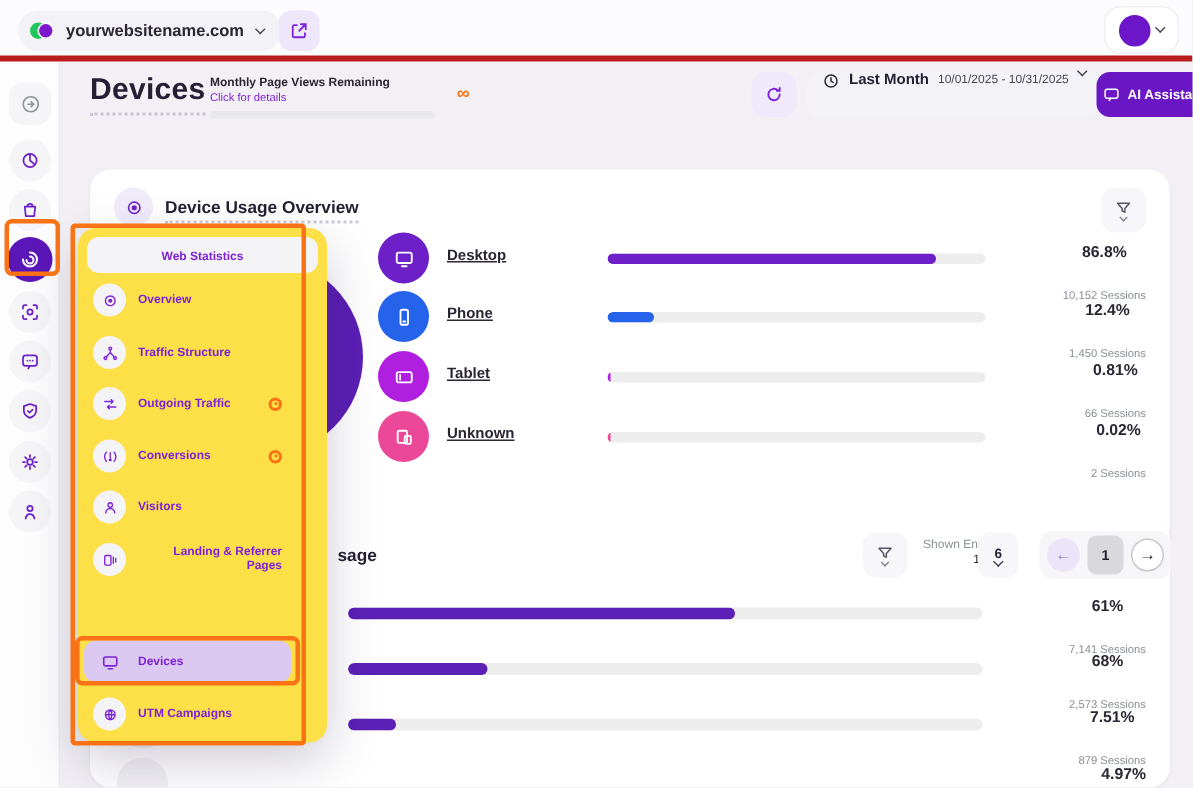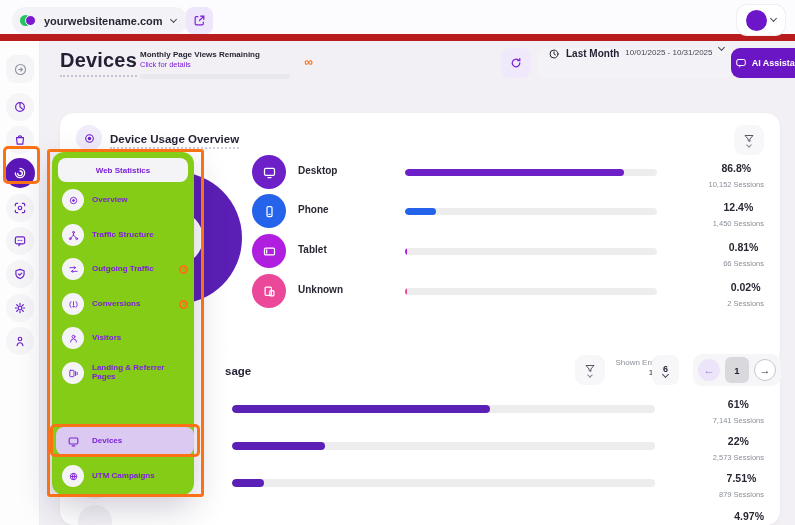--- a/index.html
+++ b/index.html
@@ -1,21 +1,21 @@
 <!DOCTYPE html>
 <html><head>
 <meta charset="utf-8">
 <style>
   * { margin:0; padding:0; box-sizing:border-box; }
   html,body { width:795px; height:525px; overflow:hidden; }
   body { font-family:"Liberation Sans",sans-serif; background:#f2f0f5; position:relative; color:#241f33; }
   svg { display:block; }
 
   
-  .topbar { position:absolute; left:0; top:0; width:795px; height:41px; background:#fcfbfd; border-bottom:7px solid #b91c1c; z-index:5; }
+  .topbar { position:absolute; left:0; top:0; width:795px; height:41px; background:#fcfbfd; border-bottom:4px solid #b91c1c; z-index:5; }
   .site-pill { position:absolute; left:12px; top:7px; height:27px; background:#f3f2f6; border-radius:14px; display:flex; align-items:center; gap:8px; padding:0 12px 0 8px; cursor:pointer; }
   .logo { position:relative; width:16px; height:14px; }
   .logo i { position:absolute; border-radius:50%; width:11px; height:11px; top:1.5px; }
   .logo .g { left:0; background:#22c55e; }
   .logo .p { left:5px; background:#7c19cc; border:1px solid #fff; }
   .site-pill .domain { font-size:11px; font-weight:bold; color:#2a2633; }
   .chev { width:5px; height:5px; border-right:1.6px solid #4b4658; border-bottom:1.6px solid #4b4658; transform:rotate(45deg); display:inline-block; margin-top:-3px; }
   .ext-btn { position:absolute; left:186px; top:7px; width:27px; height:27px; border-radius:8px; background:#eee6fb; display:flex; align-items:center; justify-content:center; cursor:pointer; }
   .avatar-pill { position:absolute; right:10px; top:5px; width:48px; height:30px; background:#fff; border-radius:10px; display:flex; align-items:center; justify-content:center; gap:4px; box-shadow:0 0 0 1px #f0eef4; cursor:pointer; }
   .avatar-circle { width:21px; height:21px; border-radius:50%; background:#6d16c9; }
@@ -48,43 +48,43 @@
   .tool-btn { position:absolute; width:30px; height:30px; border-radius:9px; background:#f7f6f9; display:flex; flex-direction:column; align-items:center; justify-content:center; gap:1px; color:#5a5566; cursor:pointer; }
   .tool-btn .chev { width:4px; height:4px; border-color:#8a8596; }
 
   
   .donut { position:absolute; left:50px; top:59px; width:132px; height:132px; border-radius:50%; }
   .donut::after { content:""; position:absolute; left:39px; top:39px; width:54px; height:54px; border-radius:50%; background:#fff; }
 
   
   .drow { position:absolute; left:0; width:720px; height:36px; }
   .drow .dic { position:absolute; left:192px; top:1px; width:34px; height:34px; border-radius:50%; color:#fff; display:flex; align-items:center; justify-content:center; }
-  .drow .dlabel { position:absolute; left:238px; top:11px; font-size:10px; font-weight:bold; color:#2a2633; }
+  .drow .dlabel { position:absolute; left:238px; top:11px; font-size:10px; font-weight:bold; color:#2a2633;text-decoration:underline; }
   .track { position:absolute; background:#ededed; border-radius:4px; overflow:hidden; }
   .drow .track { left:345px; top:15px; width:252px; height:7px; }
   .fill { height:100%; border-radius:4px; min-width:2px; }
   .pct { position:absolute; right:16px; text-align:center; }
   .pct .pv { font-size:10.5px; font-weight:bold; color:#2a2633; }
-  .pct .ps { font-size:7.5px; color:#8a8f98; margin-top:6px; }
+  .pct .ps { font-size:7.5px; color:#8a8f98; margin-top:18px; }
 
   
   .urow { position:absolute; left:0; width:720px; height:36px; }
   .urow .uic { position:absolute; left:18px; top:0; width:34px; height:34px; border-radius:50%; background:#f3f2f6; }
   .urow .track { left:172px; top:14px; width:423px; height:8px; }
   .entries { position:absolute; text-align:right; font-size:8px; color:#8a8f98; }
   .entries .ev { color:#2a2633; margin-top:1px; }
   .size-pill { position:absolute; width:27px; height:30px; border-radius:8px; background:#f7f6f9; display:flex; flex-direction:column; align-items:center; justify-content:center; gap:1px; font-size:9px; font-weight:bold; cursor:pointer; }
   .pager { position:absolute; height:32px; border-radius:9px; background:#f6f5f8; display:flex; align-items:center; gap:5px; padding:0 5px; }
   .pbtn { width:22px; height:22px; border-radius:50%; display:flex; align-items:center; justify-content:center; font-size:11px; cursor:pointer; }
   .pbtn.prev { background:#ece4f8; color:#9b7fd0; }
   .pbtn.next { background:#fff; border:1px solid #c9c7cf; color:#2a2633; }
   .pnum { width:24px; height:26px; border-radius:6px; background:#d9d8dd; display:flex; align-items:center; justify-content:center; font-size:9.5px; font-weight:bold; cursor:pointer; }
 
   
-  .menu { position:absolute; left:52px; top:152px; width:142px; height:343px; background:#84cc16; border-radius:12px; box-shadow:0 12px 34px rgba(30,20,60,.22); z-index:6; padding:6px; }
+  .menu { position:absolute; left:52px; top:152px; width:166px; height:343px; background:#fde047; border-radius:12px; box-shadow:0 12px 34px rgba(30,20,60,.22); z-index:6; padding:6px;text-align:right; }
   .menu-head { height:24px; background:#f4f3f6; border-radius:8px; display:flex; align-items:center; justify-content:center; font-size:8px; font-weight:bold; color:#7d22d8; }
   .mitem { position:absolute; left:4px; width:138px; height:28px; display:flex; align-items:center; gap:8px; padding:0 6px; border-radius:8px; cursor:pointer; }
   .mitem .mic { width:22px; height:22px; border-radius:50%; background:#f4f3f6; display:flex; align-items:center; justify-content:center; color:#7d22d8; flex:0 0 22px; }
   .mitem .ml { font-size:8px; font-weight:bold; color:#7d22d8; line-height:1.1; }
   .mitem .badge { margin-left:auto; width:9px; height:9px; border-radius:50%; border:2px solid #f97316; position:relative; }
   .mitem .badge::after { content:""; position:absolute; left:1.5px; top:1.5px; width:2px; height:2px; border-radius:50%; background:#f97316; }
   .mitem.active { background:#dcc9f1; }
   .mitem.active .mic { background:transparent; }
 
   
@@ -330,21 +330,21 @@
       <div class="pv">61%</div>
       <div class="ps">7,141 Sessions</div>
     </div>
   </div>
   <div class="urow" style="top:83px">
     <div class="uic"></div>
     <div class="track">
         <div class="fill" style="background: rgb(91, 33, 182); width: 22%;"></div>
       </div>
     <div class="pct" style="top:7px">
-      <div class="pv">22%</div>
+      <div class="pv">68%</div>
       <div class="ps">2,573 Sessions</div>
     </div>
   </div>
   <div class="urow" style="top:120px">
     <div class="uic"></div>
     <div class="track">
         <div class="fill" style="background: rgb(91, 33, 182); width: 7.51%;"></div>
       </div>
     <div class="pct" style="top:7px">
       <div class="pv">7.51%</div>

